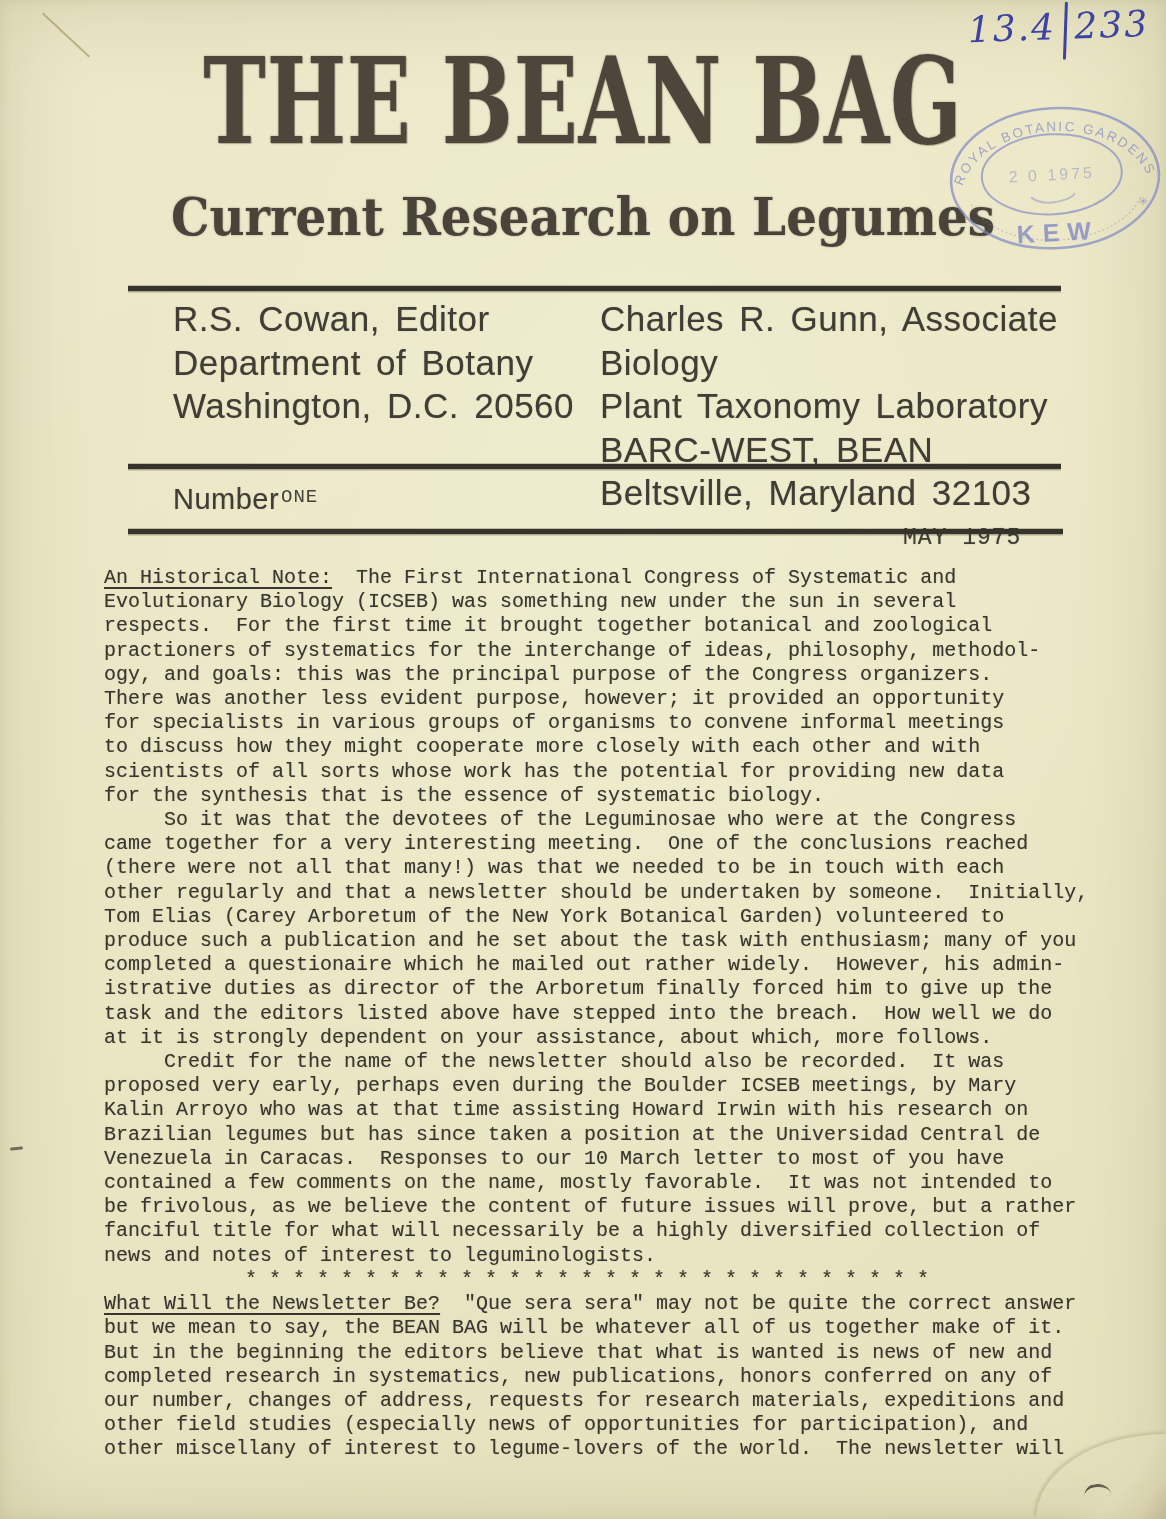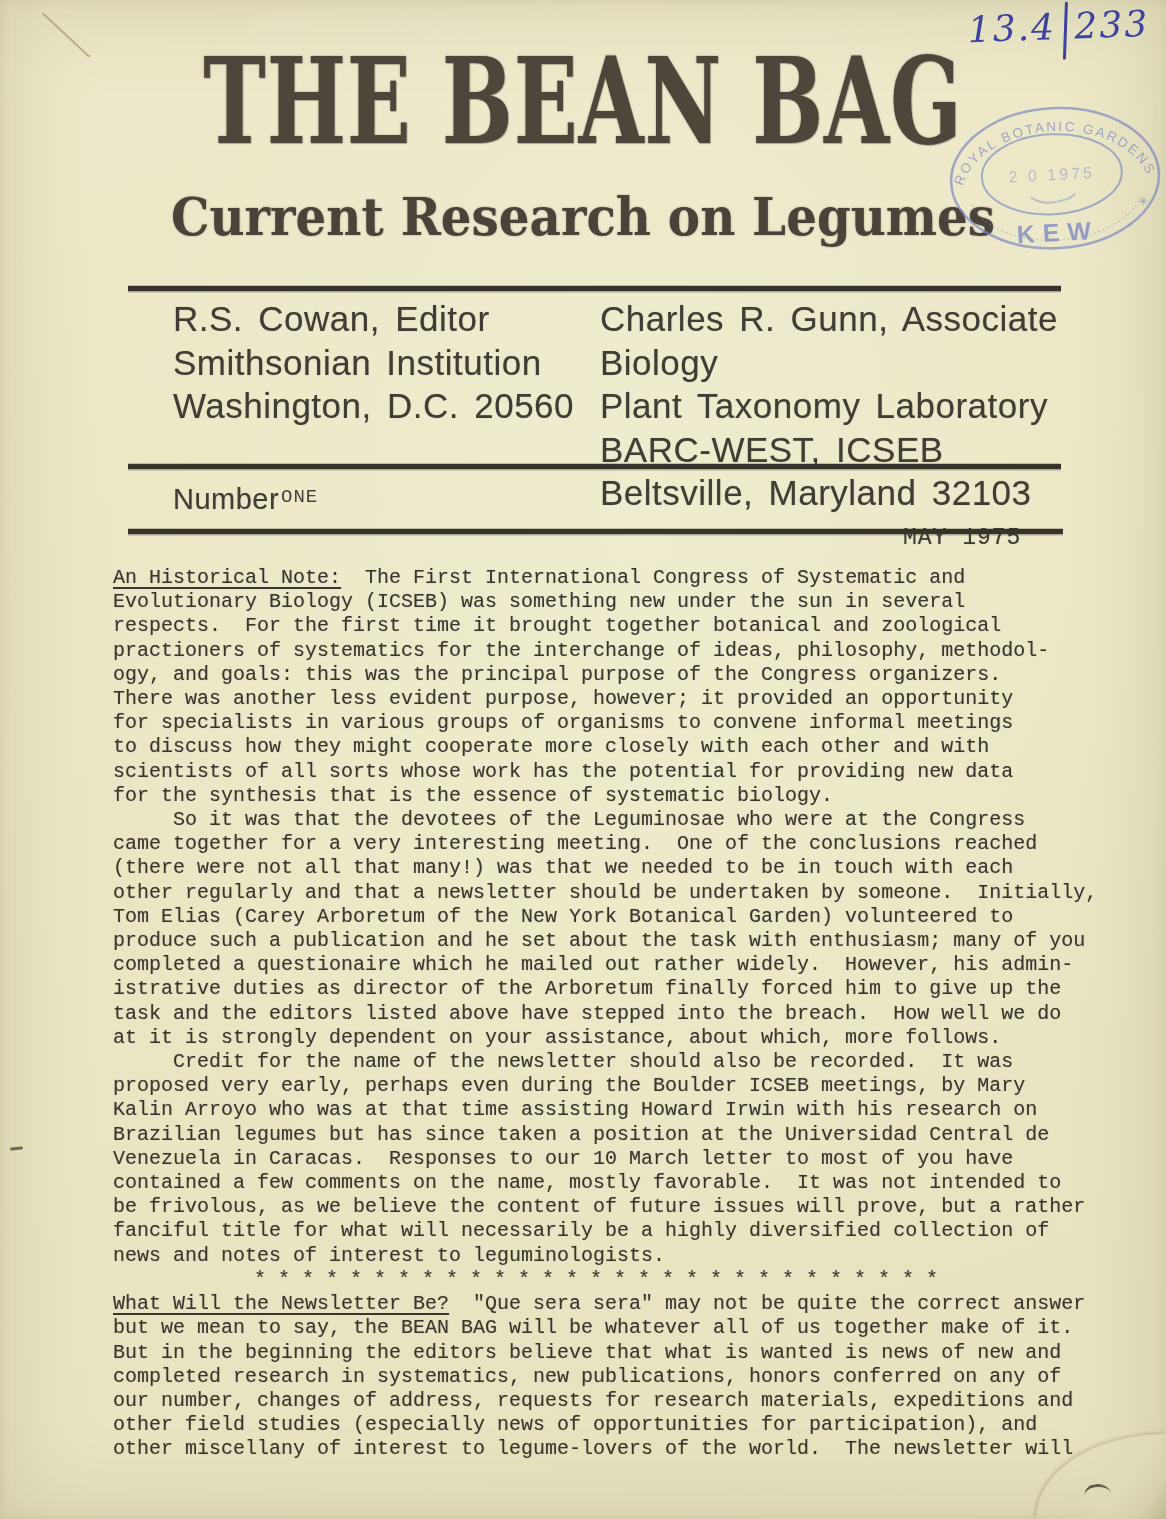--- a/index.html
+++ b/index.html
@@ -53,21 +53,21 @@
   
   .issue-number{position:absolute;left:173px;top:483px;font-size:29px;
     letter-spacing:.5px;color:#413d35;text-shadow:0 0 1px rgba(65,61,53,.4);}
   .issue-number-value{position:absolute;left:281px;top:486px;
     font-family:"Liberation Mono","DejaVu Sans Mono",monospace;font-size:19px;
     color:#45423a;letter-spacing:1px;}
   .issue-date{position:absolute;left:903px;top:488px;
     font-family:"Liberation Mono","DejaVu Sans Mono",monospace;font-size:23px;
     color:#3f3c34;letter-spacing:1px;text-shadow:0 0 1px rgba(63,60,52,.45);margin-top:37px;}
   
-  .body-text{position:absolute;left:113px;top:566px;width:1040px;
+  .body-text{position:absolute;left:104px;top:566px;width:1040px;
     font-family:"Liberation Mono","DejaVu Sans Mono",monospace;
     font-size:20px;line-height:24.2px;color:#39362e;
     text-shadow:0 0 1px rgba(57,54,46,.35);}
   .body-text p{margin:0;white-space:pre;}
   .u{text-decoration:underline;text-underline-offset:4px;text-decoration-thickness:2px;}
   .separator{padding-left:141px;}
   
   .margin-dash{position:absolute;left:10px;top:1147px;width:13px;height:3px;
     background:rgba(92,88,72,.85);transform:rotate(-6deg);border-radius:2px;}
   .pen-squiggle{position:absolute;left:1084px;top:1484px;width:27px;height:10px;
@@ -107,28 +107,28 @@
     <path d="M 88 96 q 12 10 34 4 q 8 -2 10 -6" fill="none" stroke="#7e86c4" stroke-width="2" opacity=".5"></path>
     <text x="200" y="110" text-anchor="middle" font-size="12" fill="#7e86c4" opacity=".8">✳</text>
     <text x="113" y="141" text-anchor="middle" font-family="Liberation Sans, sans-serif" font-weight="bold" font-size="25" letter-spacing="8" fill="#7e86c4" opacity=".9">KEW</text>
     <path d="M 28 100 A 88 54 0 0 0 198 100" fill="none" stroke="#7e86c4" stroke-width="1.3" stroke-dasharray="2 2.5" opacity=".45"></path>
   </svg>
 
   <div class="rule rule-1"></div>
 
   <div class="mast mast-left">
     <div>R.S. Cowan, Editor</div>
-    <div>Smithsonian Institution</div>
+    <div>Department of Botany</div>
     <div>Washington, D.C. 20560</div>
   </div>
 
   <div class="mast mast-right">
     <div>Charles R. Gunn, Associate Biology</div>
     <div>Plant Taxonomy Laboratory</div>
-    <div>BARC-WEST, ICSEB</div>
+    <div>BARC-WEST, BEAN</div>
     <div>Beltsville, Maryland 32103</div>
   </div>
 
   <div class="rule rule-2"></div>
 
   <div class="issue-number">Number</div>
   <div class="issue-number-value">ONE</div>
   <div class="issue-date">MAY 1975</div>
 
   <div class="rule rule-3"></div>

